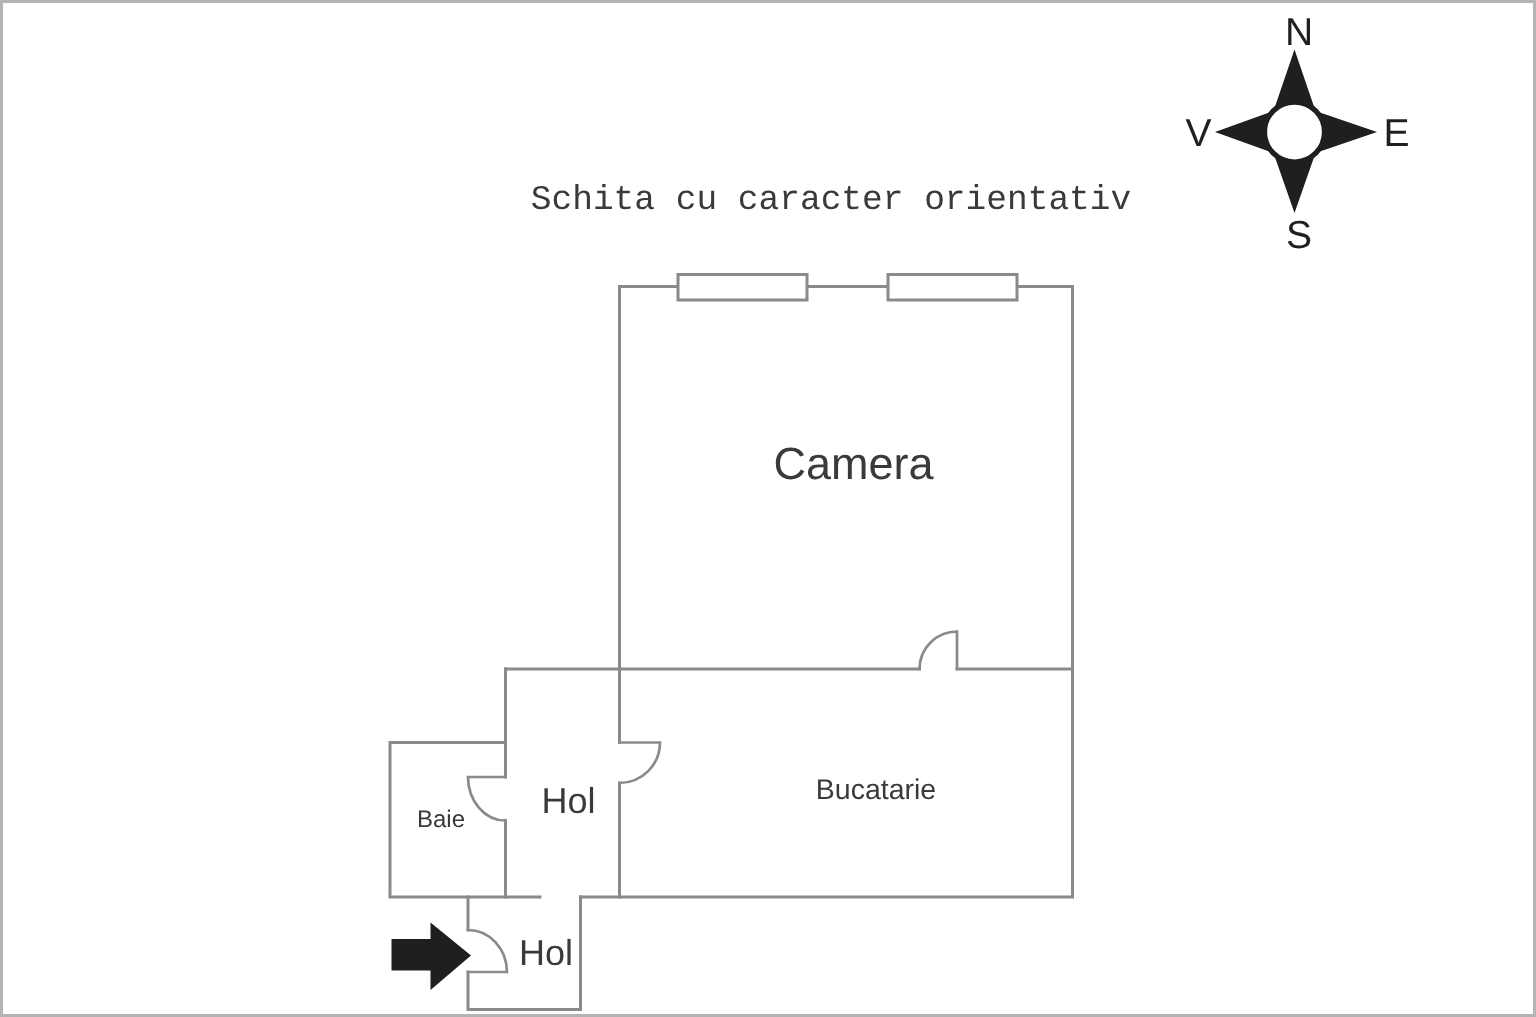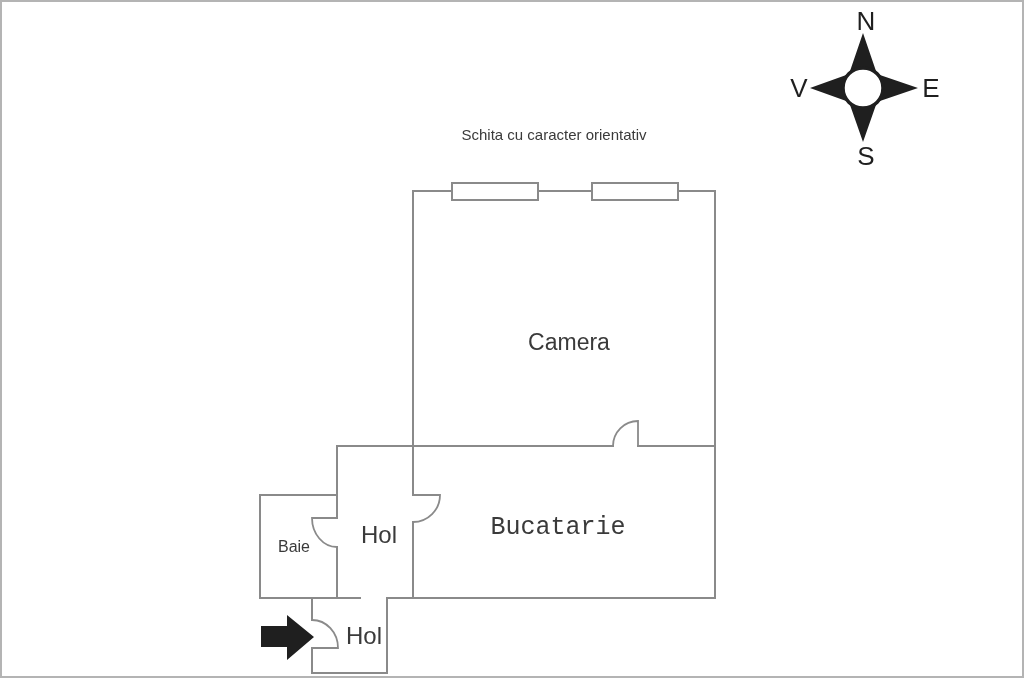--- a/index.html
+++ b/index.html
@@ -13,23 +13,23 @@
   .plan-svg{position:absolute;left:0;top:0;}
   .wall{stroke:var(--wall,#8a8a8a);stroke-width:2;fill:none;stroke-linecap:square;}
   .door{stroke:var(--wall,#8a8a8a);stroke-width:1.8;fill:none;stroke-linecap:square;}
   .window-rect{fill:var(--background,#ffffff);stroke:var(--wall,#8a8a8a);stroke-width:2;}
   .solid{fill:var(--ink,#1f1f1f);}
   .compass-hub{fill:var(--background,#ffffff);stroke:var(--ink,#1f1f1f);stroke-width:3.5;}
   .label{
     position:absolute;transform:translate(-50%,-50%);
     color:var(--text,#3a3a3a);white-space:nowrap;line-height:1;
   }
-  .title{left:554px;top:134px;font-size:15px;}
-  .room-camera{left:569px;top:310px;font-size:23px;margin-top:32px;}
-  .room-bucatarie{left:558px;top:527px;font-size:25px;font-family:Liberation Mono, monospace;}
+  .title{left:554px;top:134px;font-size:23px;font-family:Liberation Mono, monospace;}
+  .room-camera{left:569px;top:310px;font-size:30px;}
+  .room-bucatarie{left:584px;top:527px;font-size:19px;}
   .room-hol-upper{left:379px;top:535px;font-size:24px;}
   .room-baie{left:294px;top:547px;font-size:16px;}
   .room-hol-lower{left:364px;top:636px;font-size:24px;}
   .compass-letter{color:var(--ink,#1f1f1f);font-size:26px;}
   .compass-n{left:866px;top:21px;}
   .compass-s{left:866px;top:156px;}
   .compass-v{left:799px;top:88px;}
   .compass-e{left:931px;top:88px;}
 </style>
 </head>

